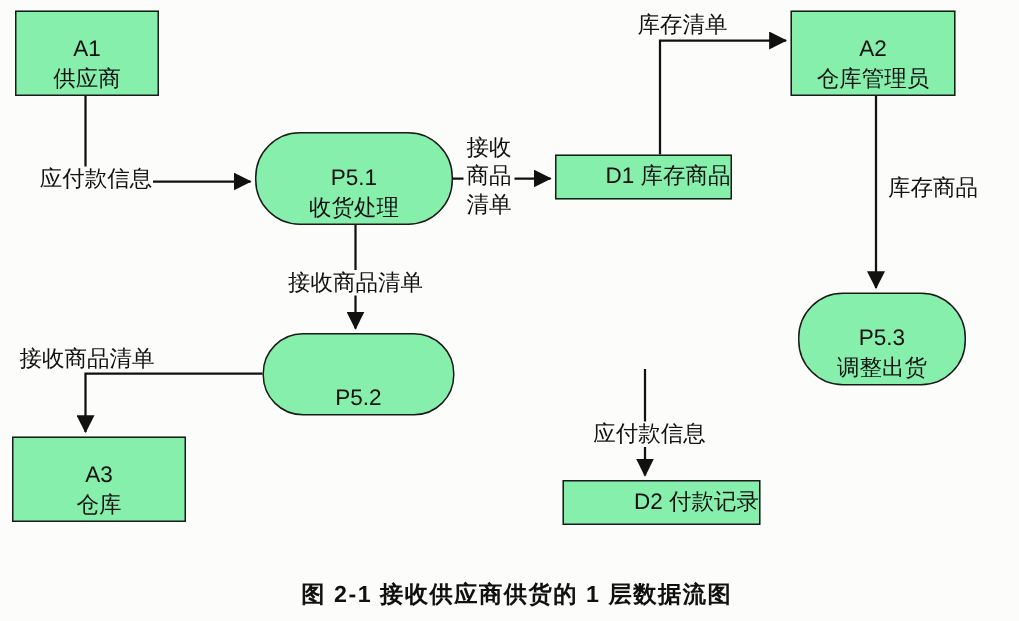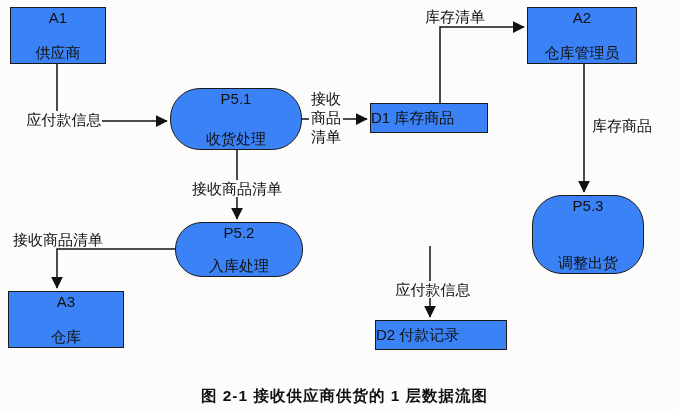--- a/index.html
+++ b/index.html
@@ -9,25 +9,25 @@
     background:#fcfcfa;
     font-family:"Liberation Sans", sans-serif;
     color:#111;
     overflow:hidden;
   }
   .stage { position:absolute; inset:0; }
   svg.flows { position:absolute; left:0; top:0; width:679px; height:414px; }
   .node {
     position:absolute;
     border:1.6px solid #1a1a1a;
-    background:#3b82f6;
+    background:#86efac;
     display:flex;
     flex-direction:column;
     align-items:center;
-    justify-content:space-between;
+    justify-content:flex-end;
     font-size:15px;
     line-height:20px;
     text-align:center;
     white-space:nowrap;
   }
   .process { border-radius:30px; }
   .store { flex-direction:row; }
   .flow-label {
     position:absolute;
     font-size:15px;
@@ -90,24 +90,23 @@
     <span>仓库</span>
   </div>
 
   <div class="node process" style="left:170px;top:88px;width:132px;height:62px;">
     <span>P5.1</span>
     <span>收货处理</span>
   </div>
 
   <div class="node process" style="left:175px;top:222px;width:128px;height:55px;border-radius:27px;">
     <span>P5.2</span>
-    <span>入库处理</span>
   </div>
 
-  <div class="node process" style="left:532px;top:195px;width:112px;height:79px;">
+  <div class="node process" style="left:532px;top:195px;width:112px;height:62px;">
     <span>P5.3</span>
     <span>调整出货</span>
   </div>
 
 
   <div class="node store" style="left:370px;top:103px;width:118px;height:30px;">
     <span>D1 库存商品</span>
   </div>
 
   <div class="node store" style="left:375px;top:320px;width:132px;height:30px;">

